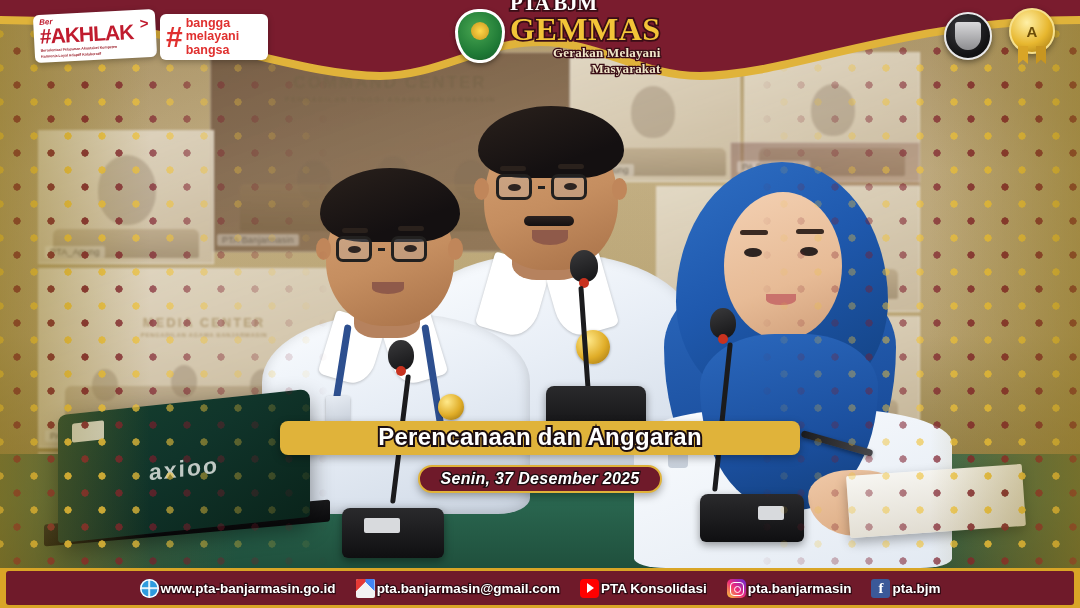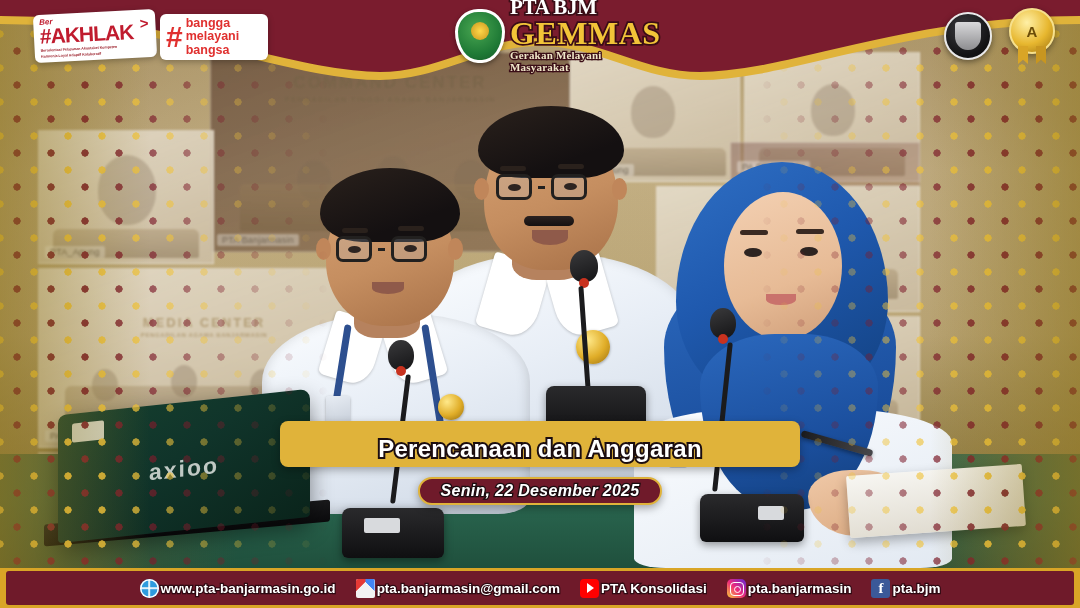--- a/index.html
+++ b/index.html
@@ -205,22 +205,22 @@
   .gemmas-seal:after{
     content:""; position:absolute; left:50%; top:40%; transform:translate(-50%,-50%);
     width:18px; height:18px; border-radius:50%;
     background:radial-gradient(circle,#ffd84a,#c8951b);
   }
   .gemmas-txt{ position:relative; top:-1px;font-family:Liberation Serif, serif; }
   .gemmas-txt .l1{ font-size:21px; font-weight:900; color:#fff; letter-spacing:-.3px; line-height:1;
         -webkit-text-stroke:3.5px #3a0d16; paint-order:stroke fill; }
   .gemmas-txt .l2{ font-size:32px; font-weight:900; color:#f2c438; letter-spacing:.5px; line-height:1;
         -webkit-text-stroke:3.5px #3a0d16; paint-order:stroke fill; margin-top:-1px; }
-  .gemmas-txt .l3{ font-size:11px; font-weight:800; color:#f0e7c9; letter-spacing:.2px;
-        -webkit-text-stroke:2.6px #3a0d16; paint-order:stroke fill; margin-top:0px; }
+  .gemmas-txt .l3{ font-size:13px; font-weight:800; color:#f0e7c9; letter-spacing:.2px;
+        -webkit-text-stroke:2.6px #3a0d16; paint-order:stroke fill; margin-top:0px;text-align:right; }
 
   .seal-dark{
     left:944px; top:12px; width:48px; height:48px; border-radius:50%;
     background:radial-gradient(circle at 40% 32%, #3a3a3e, #121214 70%);
     border:2px solid #e9e9ea; box-shadow:0 2px 6px rgba(0,0,0,.45);
     display:flex; align-items:center; justify-content:center;
   }
   .seal-dark .inner{ width:26px; height:28px; border-radius:3px 3px 48% 48%;
     background:linear-gradient(180deg,#d9d9db,#8d8d90); }
   .seal-gold{
@@ -242,21 +242,21 @@
                width:520px; text-align:center; }
   .title-main{
     background:#7a1c2e; border-radius:12px; padding:4px 20px 8px;
     box-shadow:0 3px 10px rgba(0,0,0,.35);
   }
   .title-main .txt{
     font-size:44px; font-weight:900; color:#fff; letter-spacing:-.5px; line-height:1.02;
     -webkit-text-stroke:5px #1b0d10; paint-order:stroke fill;
   }
   .title-sub{
-    margin-top:-16px; background:#e0b33a; border-radius:8px; padding:14px 16px 4px;
+    margin-top:-16px; background:#e0b33a; border-radius:8px; padding:2px 16px 4px;
     box-shadow:0 3px 8px rgba(0,0,0,.3); position:relative; z-index:2;
   }
   .title-sub .txt{
     font-size:24px; font-weight:900; color:#fff; letter-spacing:.3px;
     -webkit-text-stroke:4px #1b0d10; paint-order:stroke fill;
   }
   .title-date{
     display:inline-block; margin-top:10px;
     background:#6f1a2a; border:2px solid #e0b33a; border-radius:18px;
     padding:3px 20px; box-shadow:0 3px 8px rgba(0,0,0,.35);
@@ -555,21 +555,21 @@
     <div class="rib"></div>
       <div class="rib2"></div>
     <div class="medal">A</div>
   </div>
 
   <div class="title-wrap">
     <div class="title-sub">
       <div class="txt">Perencanaan dan Anggaran</div>
     </div>
     <div class="title-date">
-      <div class="txt">Senin, 22 Desember 2025</div>
+      <div class="txt">Senin, 37 Desember 2025</div>
     </div>
   </div>
 
   <div class="footer-outer">
     <div class="footer-bar">
       <div class="f-item">
         <span class="ic ic-globe"></span>
         <span class="lbl">www.pta-banjarmasin.go.id</span>
       </div>
       <div class="f-item">

